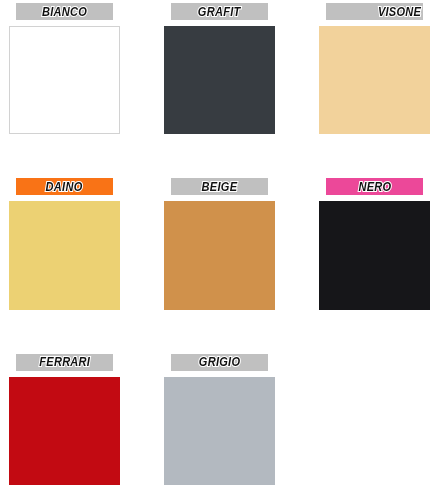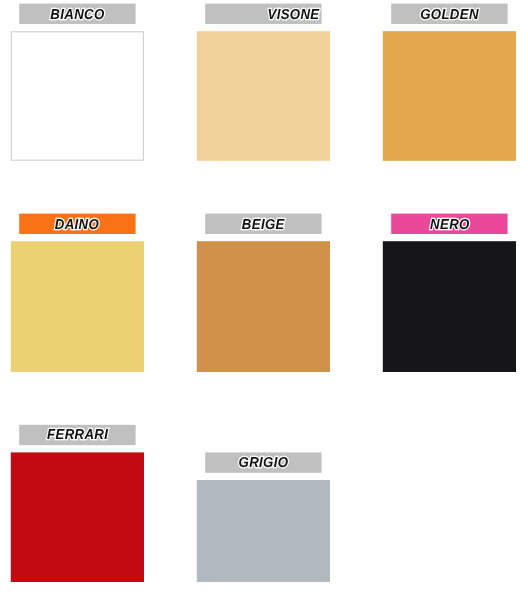--- a/index.html
+++ b/index.html
@@ -75,30 +75,30 @@
 <body>
 
 <div id="swatch-grid">
     <div class="swatch-cell">
       <div class="swatch-label-bar" style="background: rgb(192, 192, 192);">
         <span class="swatch-label-text">BIANCO</span>
       </div>
       <div class="swatch-chip has-border" style="background: rgb(255, 255, 255); border-color: rgb(210, 210, 210);"></div>
     </div>
     <div class="swatch-cell">
+      <div class="swatch-label-bar" style="background: rgb(192, 192, 192);">
+        <span class="swatch-label-text">GRAFIT</span>
+      </div>
+      <div class="swatch-chip" style="background: rgb(55, 60, 65);"></div>
+    </div>
+    <div class="swatch-cell">
       <div class="swatch-label-bar" style="background: rgb(192, 192, 192); justify-content: flex-end;">
         <span class="swatch-label-text">VISONE</span>
       </div>
       <div class="swatch-chip" style="background: rgb(242, 210, 155);"></div>
-    </div>
-    <div class="swatch-cell">
-      <div class="swatch-label-bar" style="background: rgb(192, 192, 192);">
-        <span class="swatch-label-text">GOLDEN</span>
-      </div>
-      <div class="swatch-chip" style="background: rgb(227, 168, 78);"></div>
     </div>
     <div class="swatch-cell">
       <div class="swatch-label-bar" style="background: #f97316; text-align: center;">
         <span class="swatch-label-text">DAINO</span>
       </div>
       <div class="swatch-chip" style="background: rgb(236, 209, 115);"></div>
     </div>
     <div class="swatch-cell">
       <div class="swatch-label-bar" style="background: rgb(192, 192, 192);">
         <span class="swatch-label-text">BEIGE</span>
@@ -111,18 +111,18 @@
       </div>
       <div class="swatch-chip" style="background: rgb(22, 22, 25);"></div>
     </div>
     <div class="swatch-cell">
       <div class="swatch-label-bar" style="background: rgb(192, 192, 192);">
         <span class="swatch-label-text">FERRARI</span>
       </div>
       <div class="swatch-chip" style="background: rgb(194, 10, 18);"></div>
     </div>
     <div class="swatch-cell">
-      <div class="swatch-label-bar" style="background: rgb(192, 192, 192); margin-top: 23px;">
+      <div class="swatch-label-bar" style="background: rgb(192, 192, 192);">
         <span class="swatch-label-text">GRIGIO</span>
       </div>
       <div class="swatch-chip" style="background: rgb(179, 185, 192);"></div>
     </div>
   </div>
 
 </body></html>

